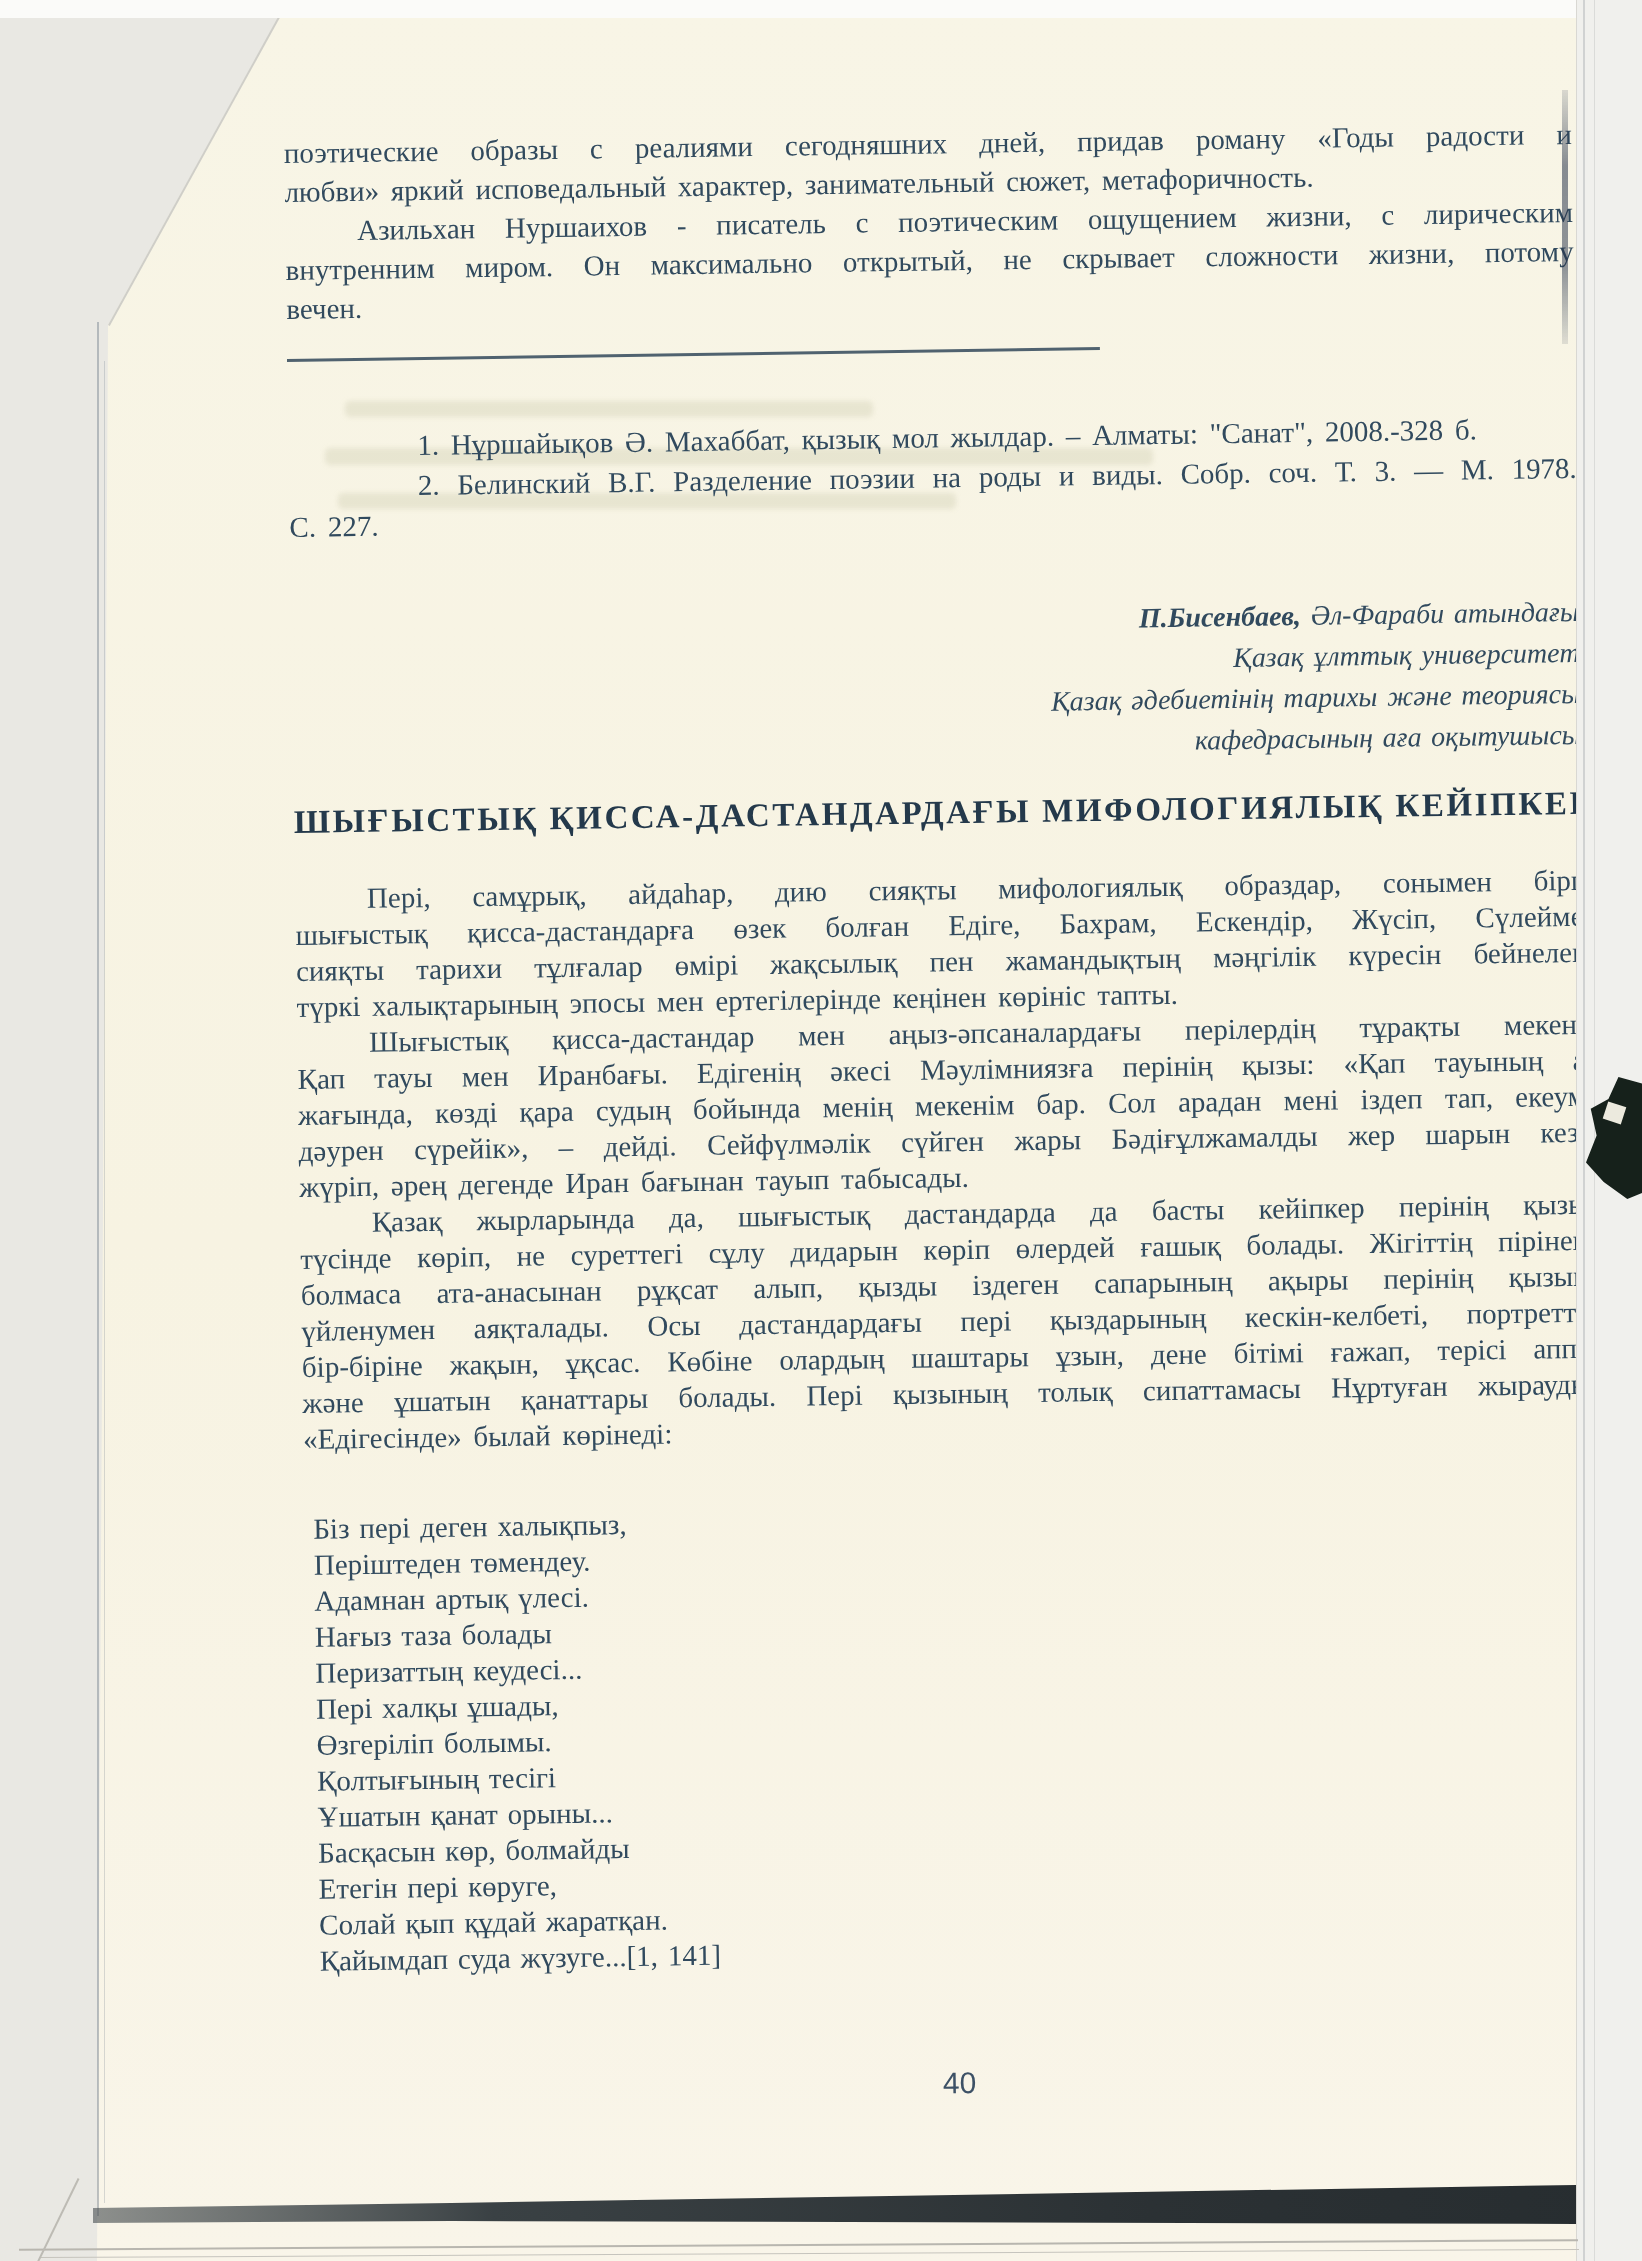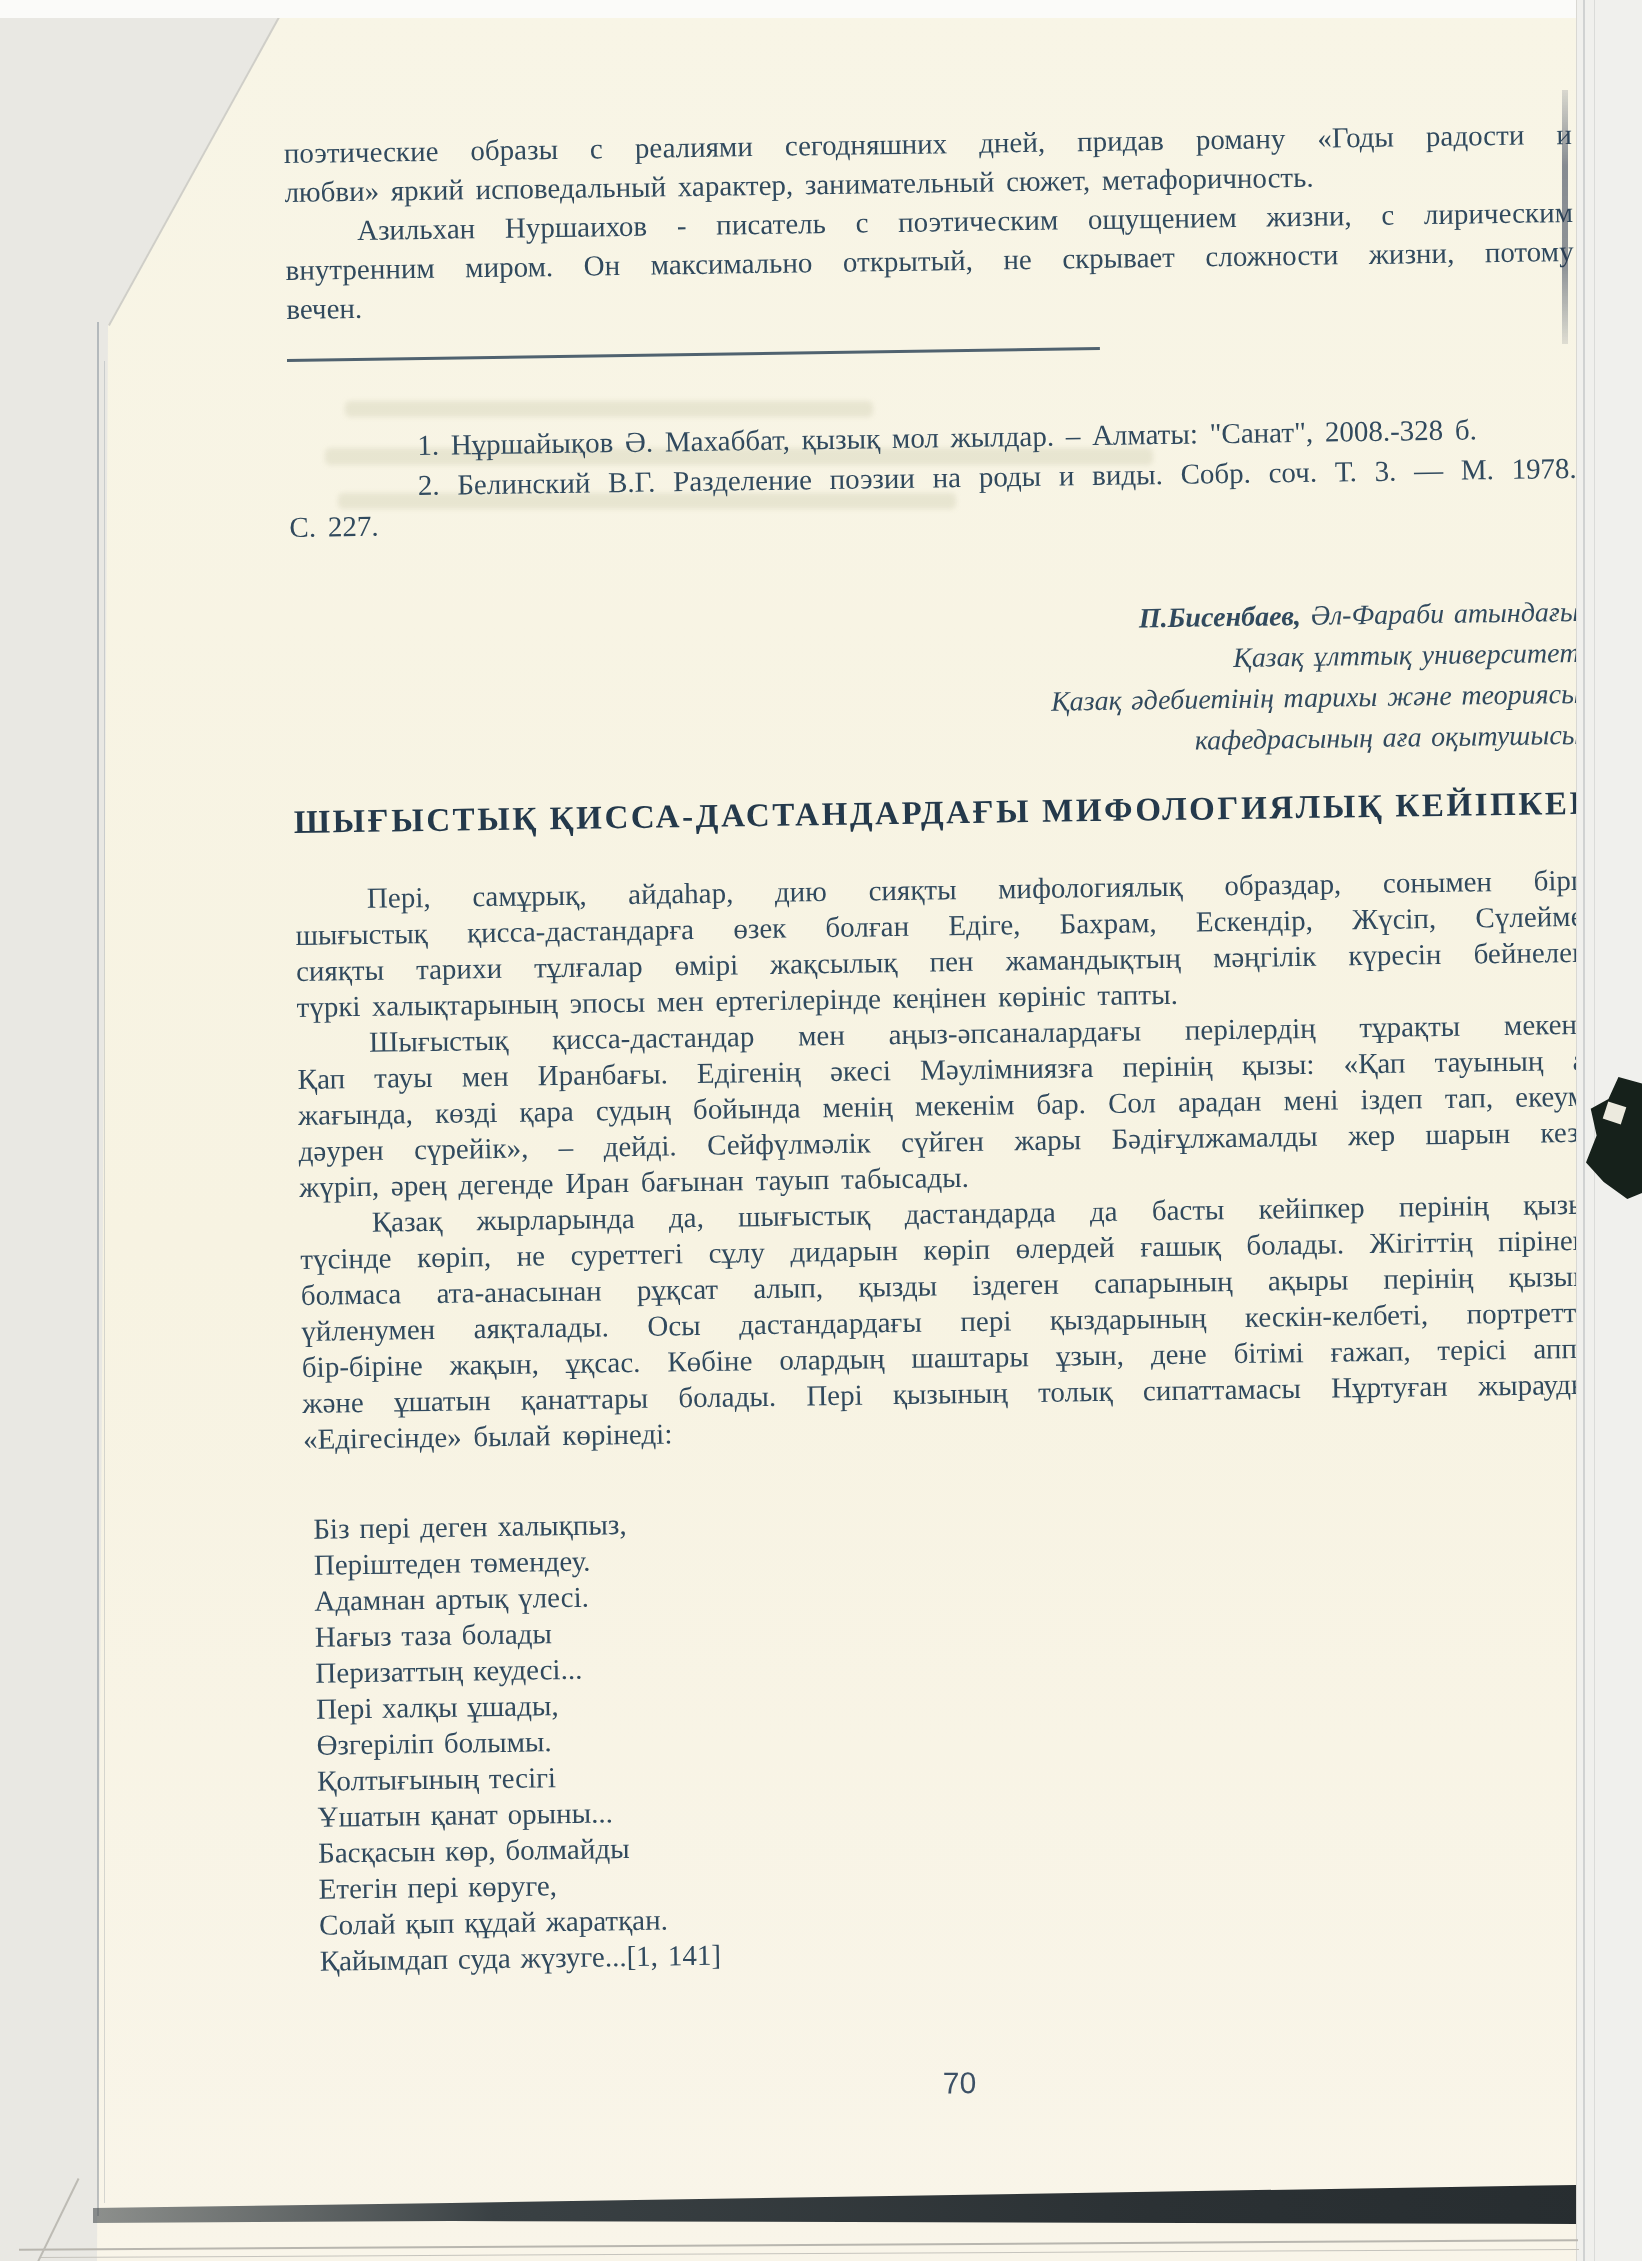--- a/index.html
+++ b/index.html
@@ -150,21 +150,21 @@
       <div class="ln">Пері халқы ұшады,</div>
       <div class="ln">Өзгеріліп болымы.</div>
       <div class="ln">Қолтығының тесігі</div>
       <div class="ln">Ұшатын қанат орыны...</div>
       <div class="ln">Басқасын көр, болмайды</div>
       <div class="ln">Етегін пері көруге,</div>
       <div class="ln">Солай қып құдай жаратқан.</div>
       <div class="ln">Қайымдап суда жүзуге...[1, 141]</div>
     </section>
 
-    <div class="pageno">70</div>
+    <div class="pageno">40</div>
 
   </div>
 
   <div class="strip-top"></div>
   <div class="edge-streak"></div>
 
   <div class="strip-right">
     <div class="vline1"></div>
     <div class="vline2"></div>
     <div class="tear-blob">

